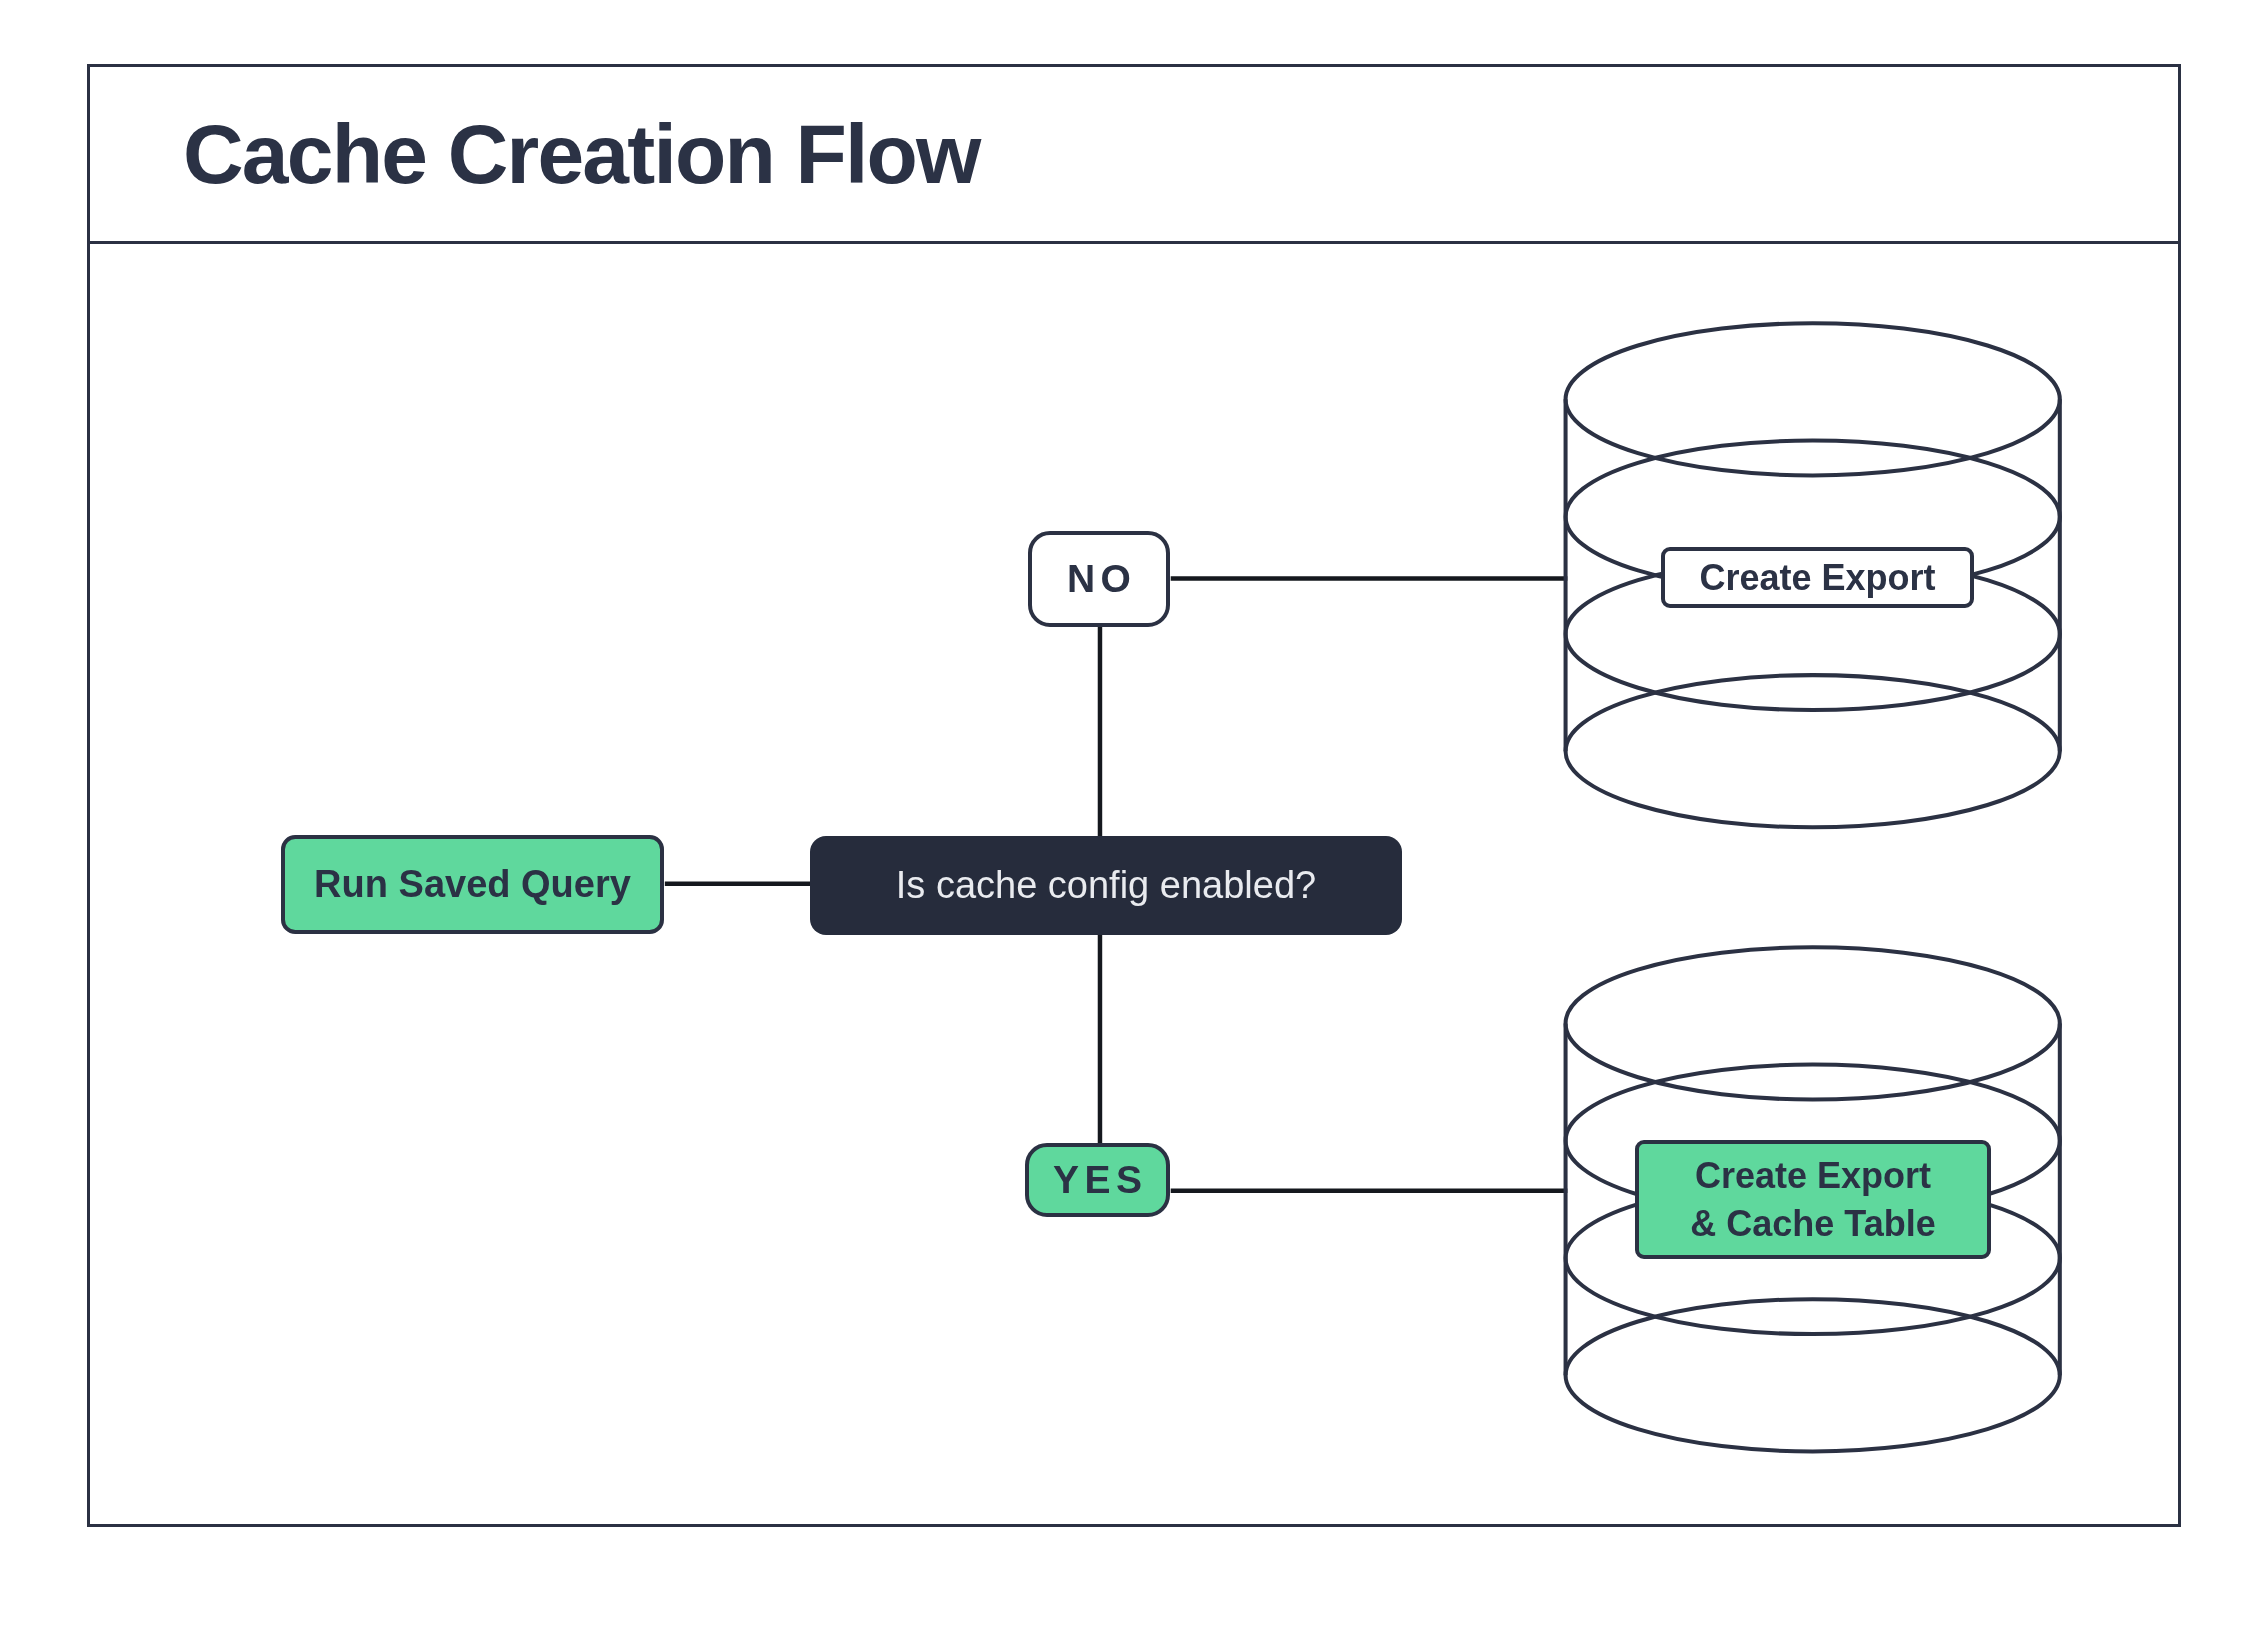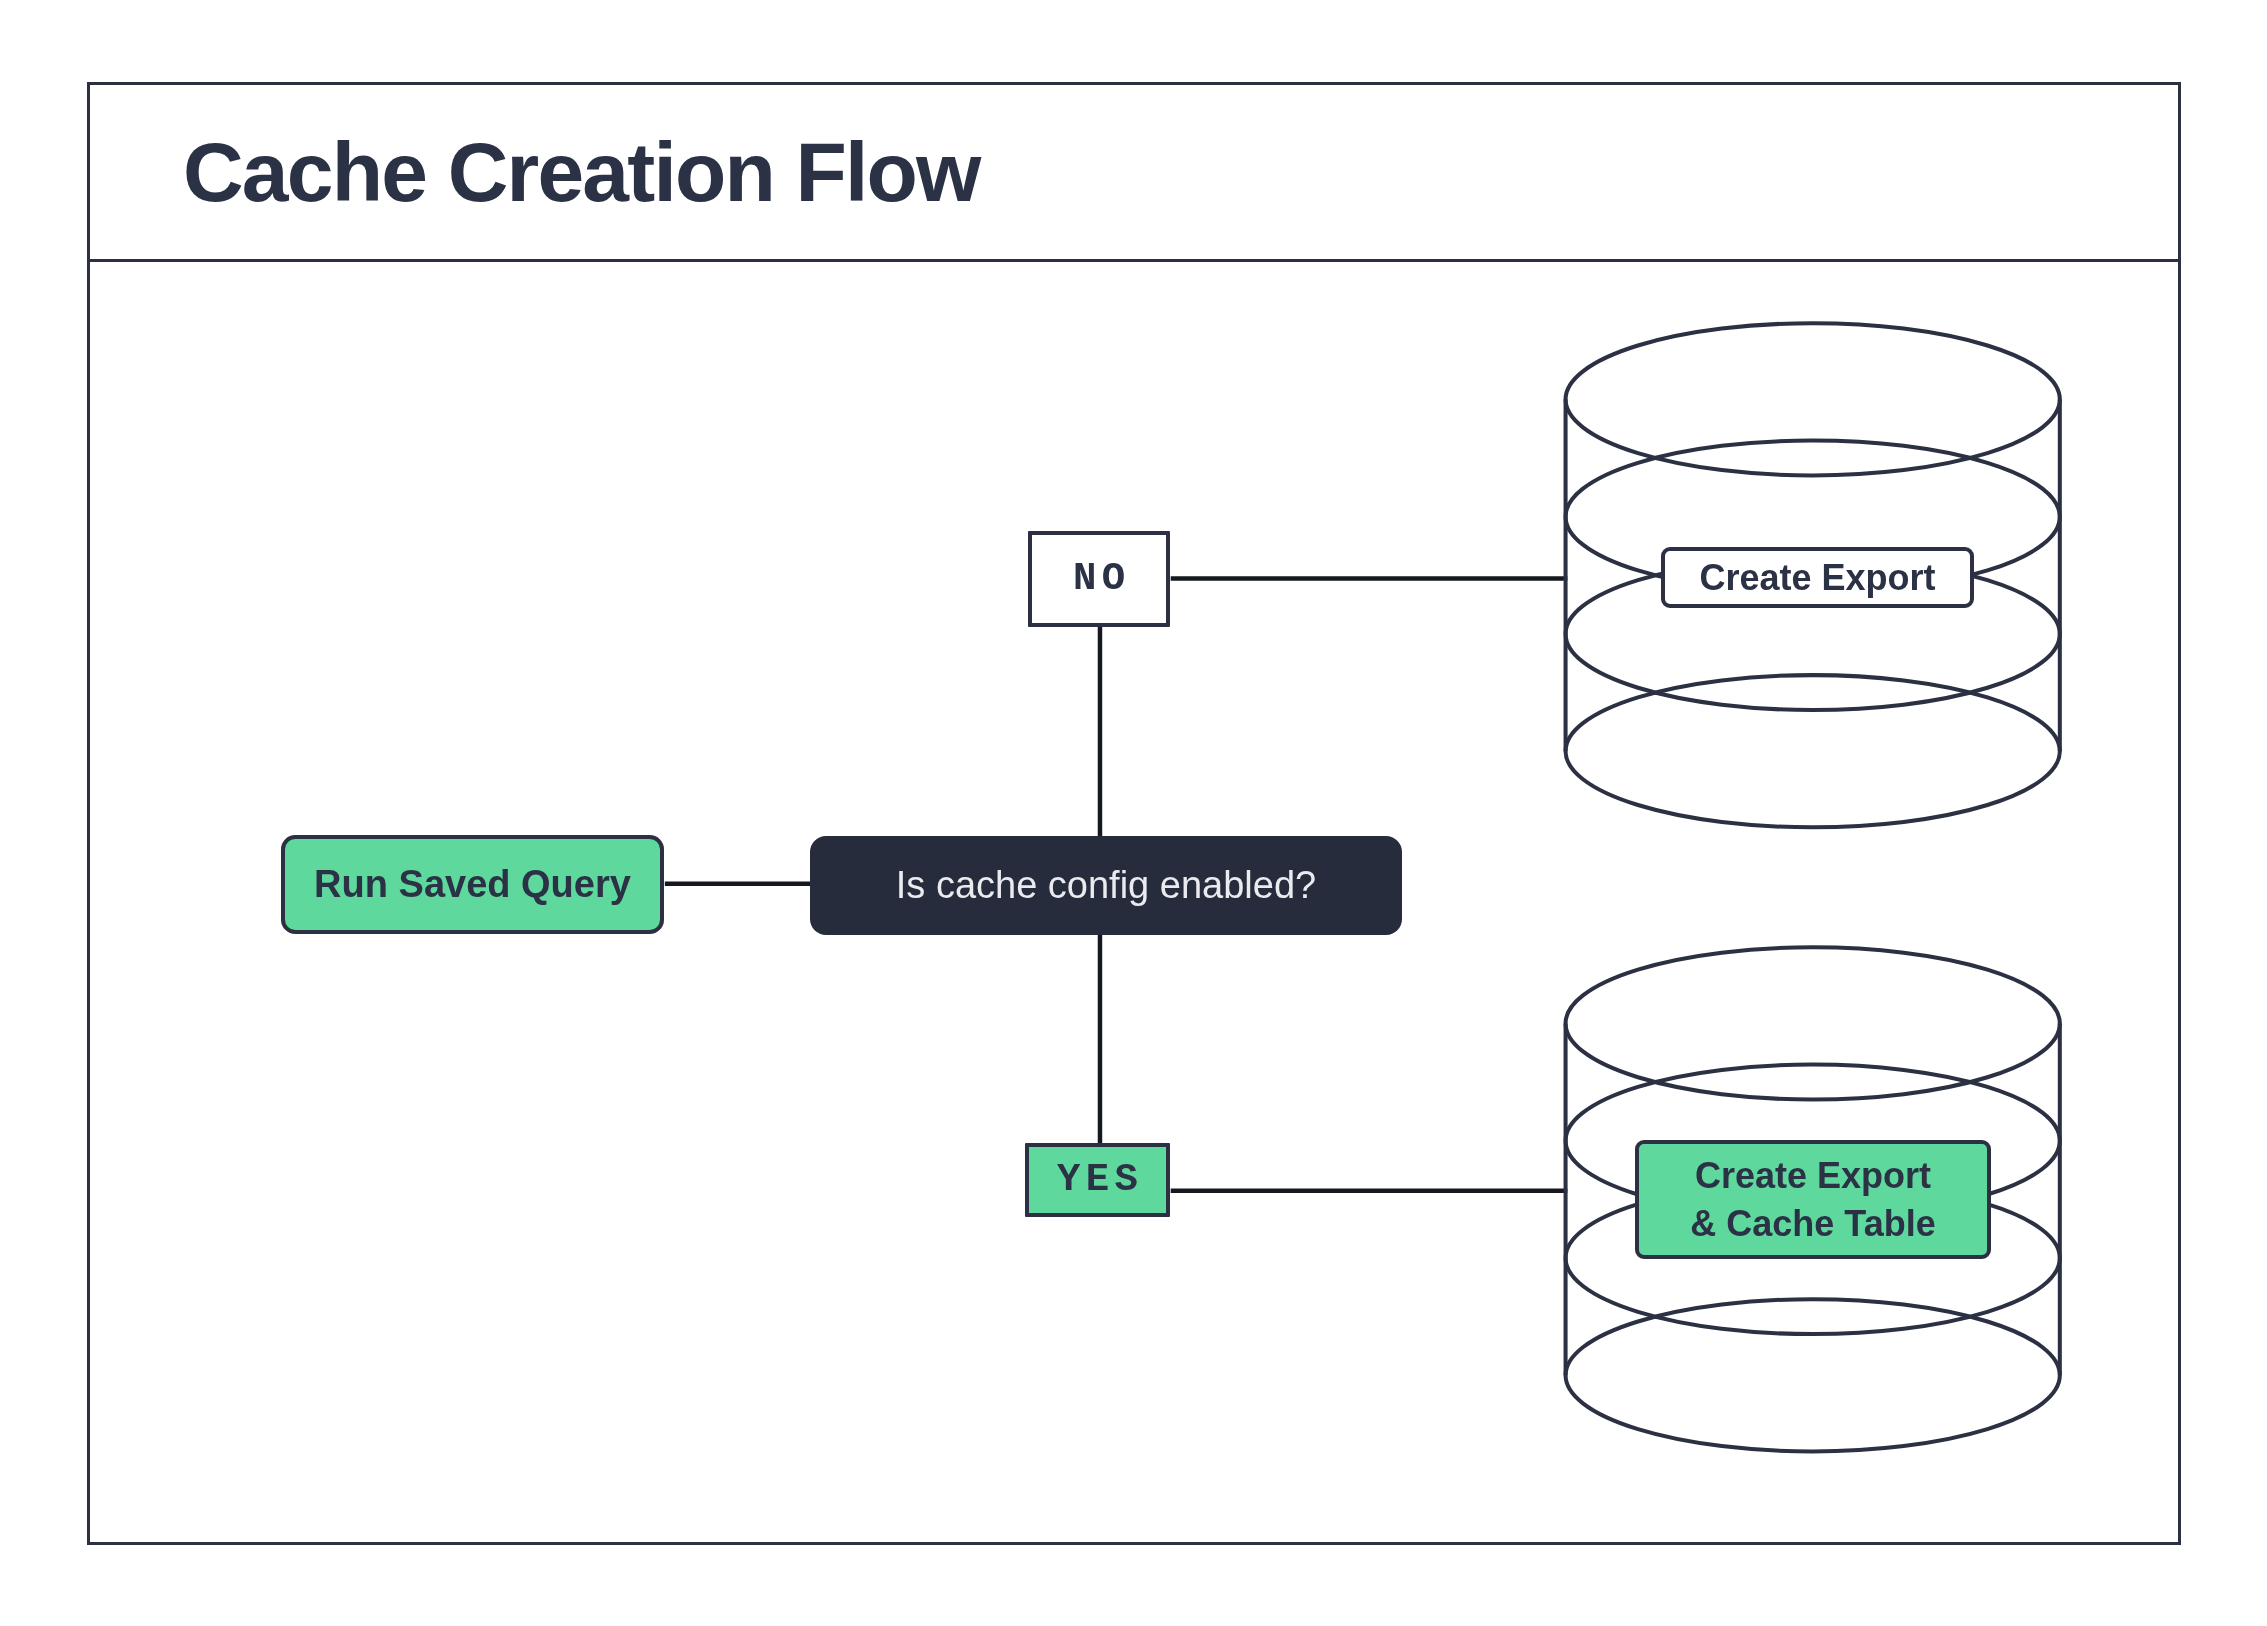--- a/index.html
+++ b/index.html
@@ -11,21 +11,21 @@
     position: relative;
     width: 2268px;
     height: 1626px;
     background: #ffffff;
     overflow: hidden;
   }
 
   
   .frame {
     position: absolute;
-    left: 87px; top: 82px;
+    left: 87px; top: 64px;
     width: 2094px; height: 1463px;
     border: 3.6px solid #2B3143;
     background: #ffffff;
   }
   .frame-header {
     height: 177px;
     border-bottom: 3.6px solid #2B3143;
     display: flex;
     align-items: center;
     padding-left: 93px;
@@ -74,26 +74,26 @@
     background: #262C3C;
     border: none;
     border-radius: 16px;
     color: #E9EBEF;
     font-size: 38px;
     font-weight: 500;
   }
 
   .node-tag {
     width: 142px; height: 96px;
-    font-family: Liberation Mono, monospace;
+    font-family: Liberation Sans, sans-serif;
     font-weight: 700;
     font-size: 39px;
     letter-spacing: 5.4px;
     padding-left: 5.4px; 
-    border-radius: 1px;
+    border-radius: 22px;
   }
   .node-no  { left: 1028px; top: 531px; background: #ffffff; }
   .node-yes { left: 1025px; top: 1143px; width: 145px; height: 74px; background: #5FD89D; }
 
   .node-db-label {
     border-width: 4.5px;
     border-radius: 9px;
     font-size: 36px;
   }
   .node-export {

